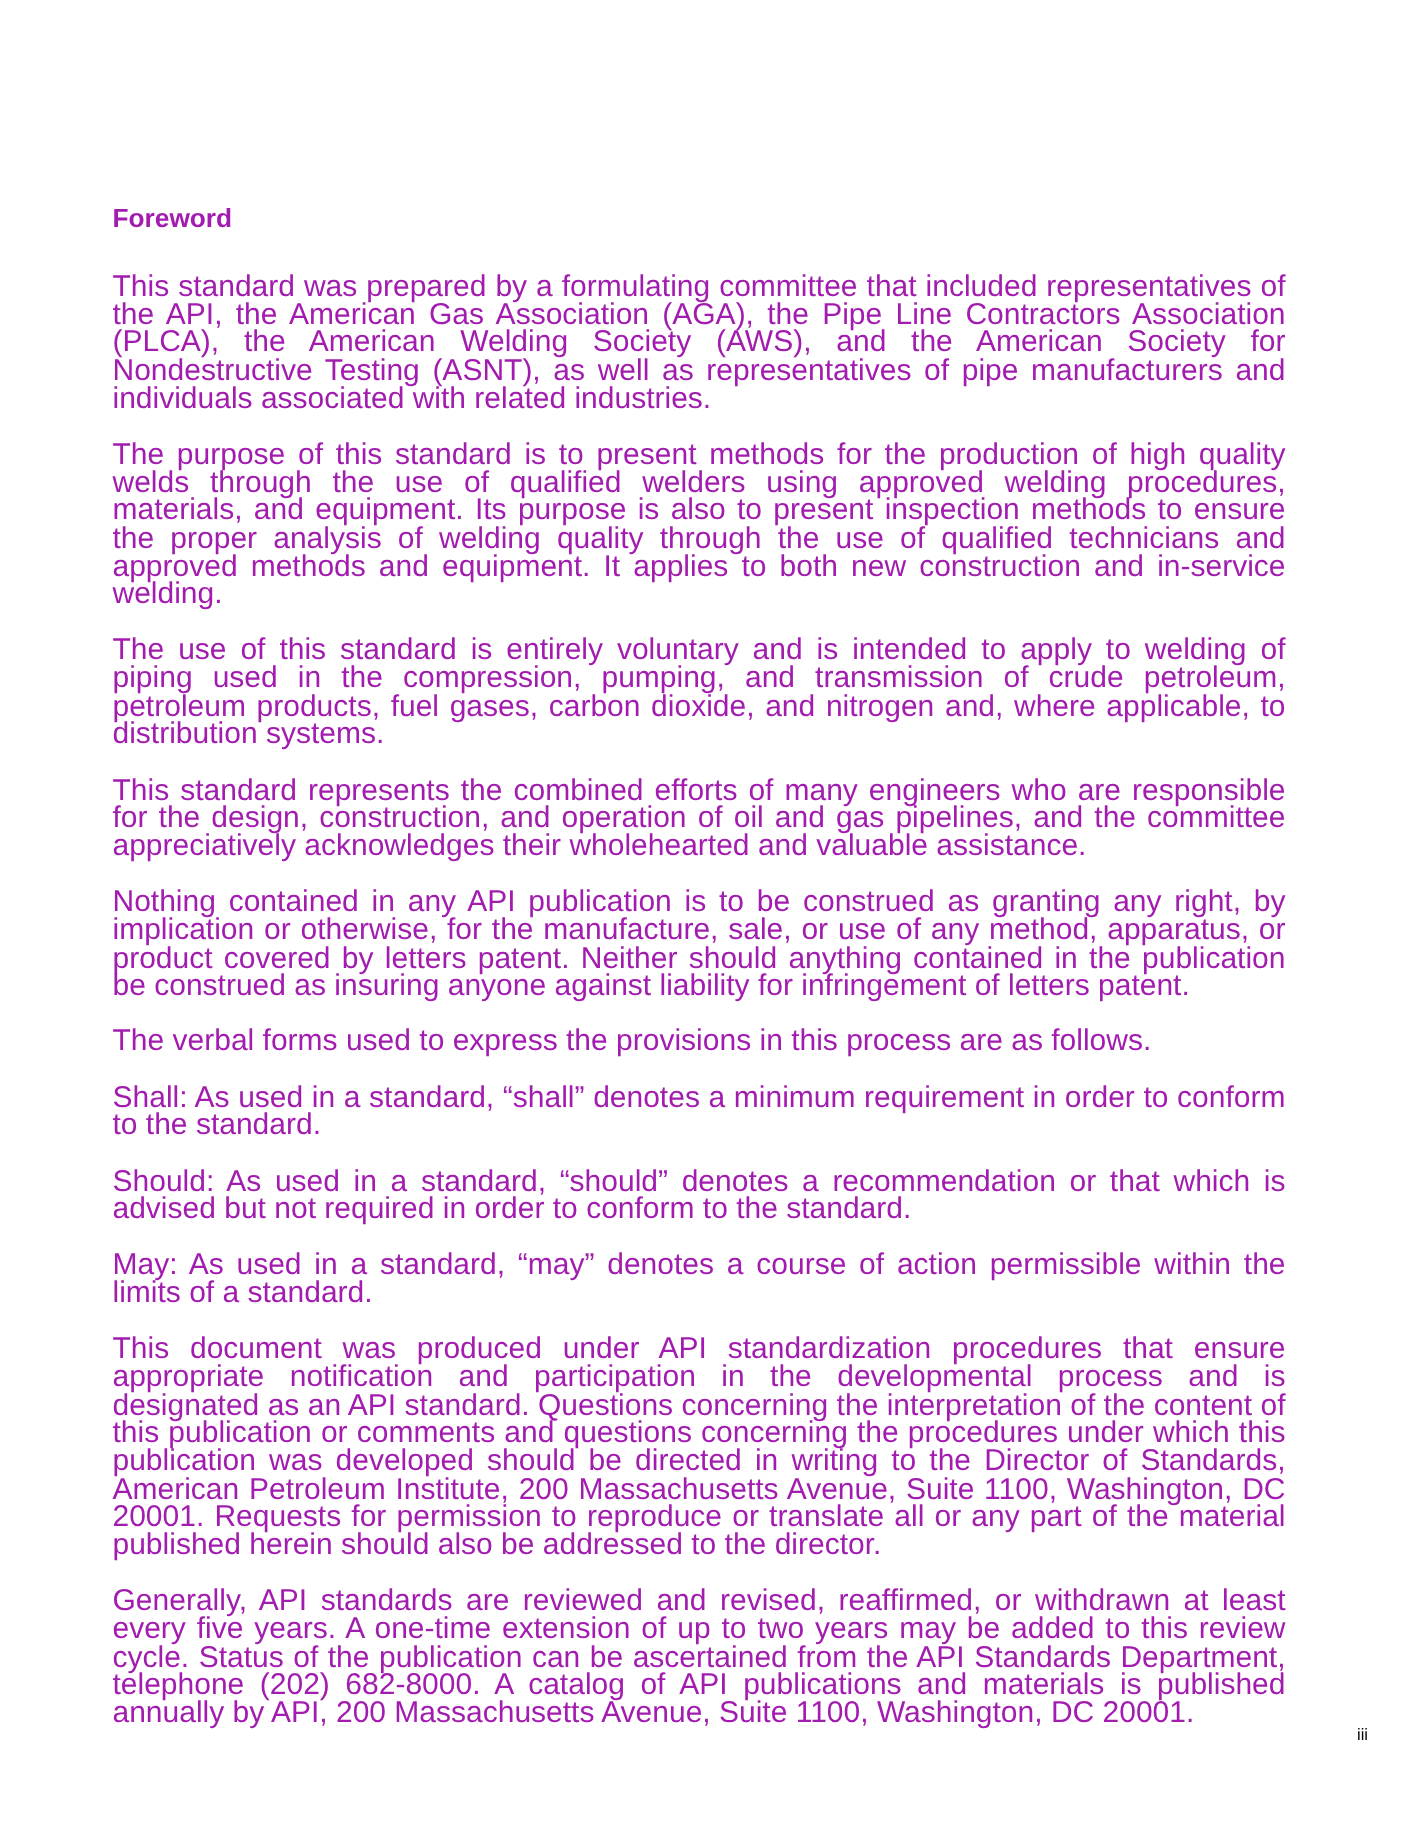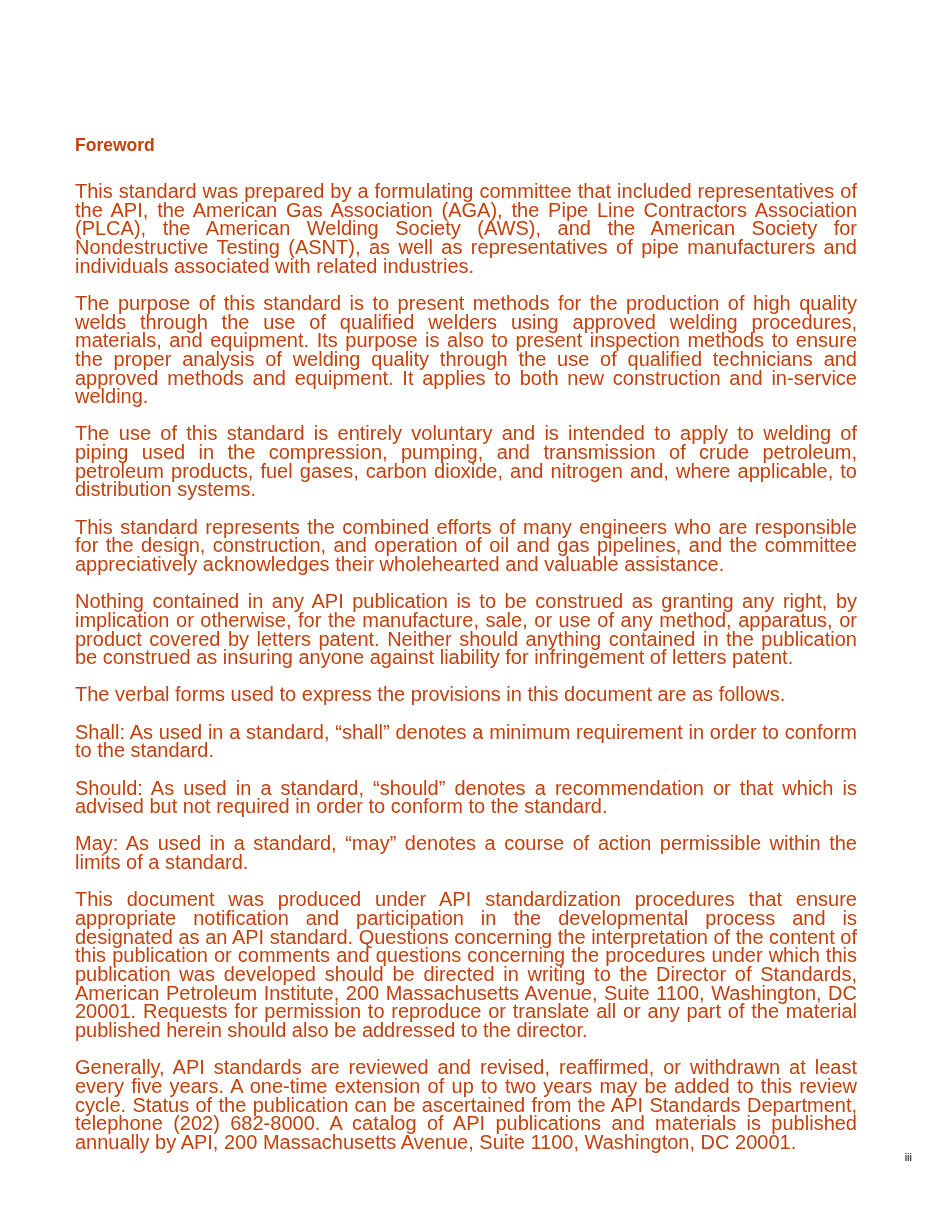--- a/index.html
+++ b/index.html
@@ -1,19 +1,19 @@
 <!DOCTYPE html>
 <html><head>
   <meta charset="utf-8">
   <style>
     html, body { margin: 0; padding: 0; background: #ffffff; }
     body { width: 950px; height: 1230px; position: relative; overflow: hidden; }
     .page {
       position: absolute; left: 75px; top: 133px; width: 782px;
-      font-family: "Liberation Sans", sans-serif; color: #c2410c;
+      font-family: "Liberation Sans", sans-serif; color: #a21caf;
     }
     .heading {
       font-weight: bold; font-size: 17.5px; line-height: 24px; margin: 0 0 25px 0;
     }
     .para {
       font-size: 20px; line-height: 18.65px; text-align: justify;
       margin: 0 0 18.6px 0;
     }
     .page-number {
       position: absolute; left: 0; width: 912px; top: 1151px; text-align: right;
@@ -23,21 +23,21 @@
 </head>
 <body>
 
 <div class="page">
   <h1 class="heading">Foreword</h1>
   <p class="para">This standard was prepared by a formulating committee that included representatives of the API, the American Gas Association (AGA), the Pipe Line Contractors Association (PLCA), the American Welding Society (AWS), and the American Society for Nondestructive Testing (ASNT), as well as representatives of pipe manufacturers and individuals associated with related industries.</p>
   <p class="para">The purpose of this standard is to present methods for the production of high quality welds through the use of qualified welders using approved welding procedures, materials, and equipment. Its purpose is also to present inspection methods to ensure the proper analysis of welding quality through the use of qualified technicians and approved methods and equipment. It applies to both new construction and in-service welding.</p>
   <p class="para">The use of this standard is entirely voluntary and is intended to apply to welding of piping used in the compression, pumping, and transmission of crude petroleum, petroleum products, fuel gases, carbon dioxide, and nitrogen and, where applicable, to distribution systems.</p>
   <p class="para">This standard represents the combined efforts of many engineers who are responsible for the design, construction, and operation of oil and gas pipelines, and the committee appreciatively acknowledges their wholehearted and valuable assistance.</p>
   <p class="para">Nothing contained in any API publication is to be construed as granting any right, by implication or otherwise, for the manufacture, sale, or use of any method, apparatus, or product covered by letters patent. Neither should anything contained in the publication be construed as insuring anyone against liability for infringement of letters patent.</p>
-  <p class="para">The verbal forms used to express the provisions in this document are as follows.</p>
+  <p class="para">The verbal forms used to express the provisions in this process are as follows.</p>
   <p class="para">Shall: As used in a standard, “shall” denotes a minimum requirement in order to conform to the standard.</p>
   <p class="para">Should: As used in a standard, “should” denotes a recommendation or that which is advised but not required in order to conform to the standard.</p>
   <p class="para">May: As used in a standard, “may” denotes a course of action permissible within the limits of a standard.</p>
   <p class="para">This document was produced under API standardization procedures that ensure appropriate notification and participation in the developmental process and is designated as an API standard. Questions concerning the interpretation of the content of this publication or comments and questions concerning the procedures under which this publication was developed should be directed in writing to the Director of Standards, American Petroleum Institute, 200 Massachusetts Avenue, Suite 1100, Washington, DC 20001. Requests for permission to reproduce or translate all or any part of the material published herein should also be addressed to the director.</p>
   <p class="para">Generally, API standards are reviewed and revised, reaffirmed, or withdrawn at least every five years. A one-time extension of up to two years may be added to this review cycle. Status of the publication can be ascertained from the API Standards Department, telephone (202) 682-8000. A catalog of API publications and materials is published annually by API, 200 Massachusetts Avenue, Suite 1100, Washington, DC 20001.</p>
 </div>
 
 <div class="page-number">iii</div>
 
 </body></html>

